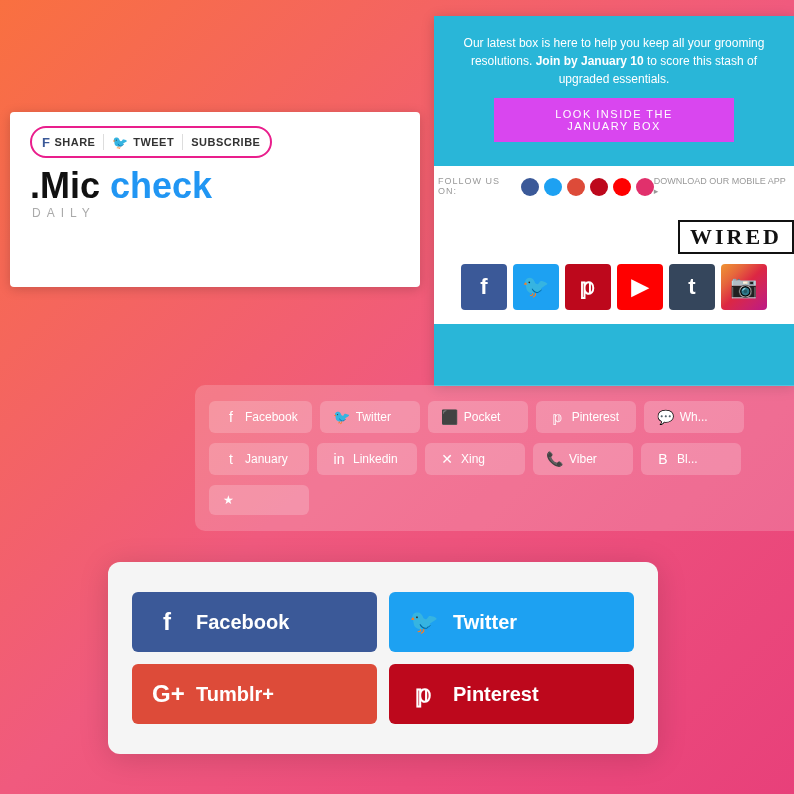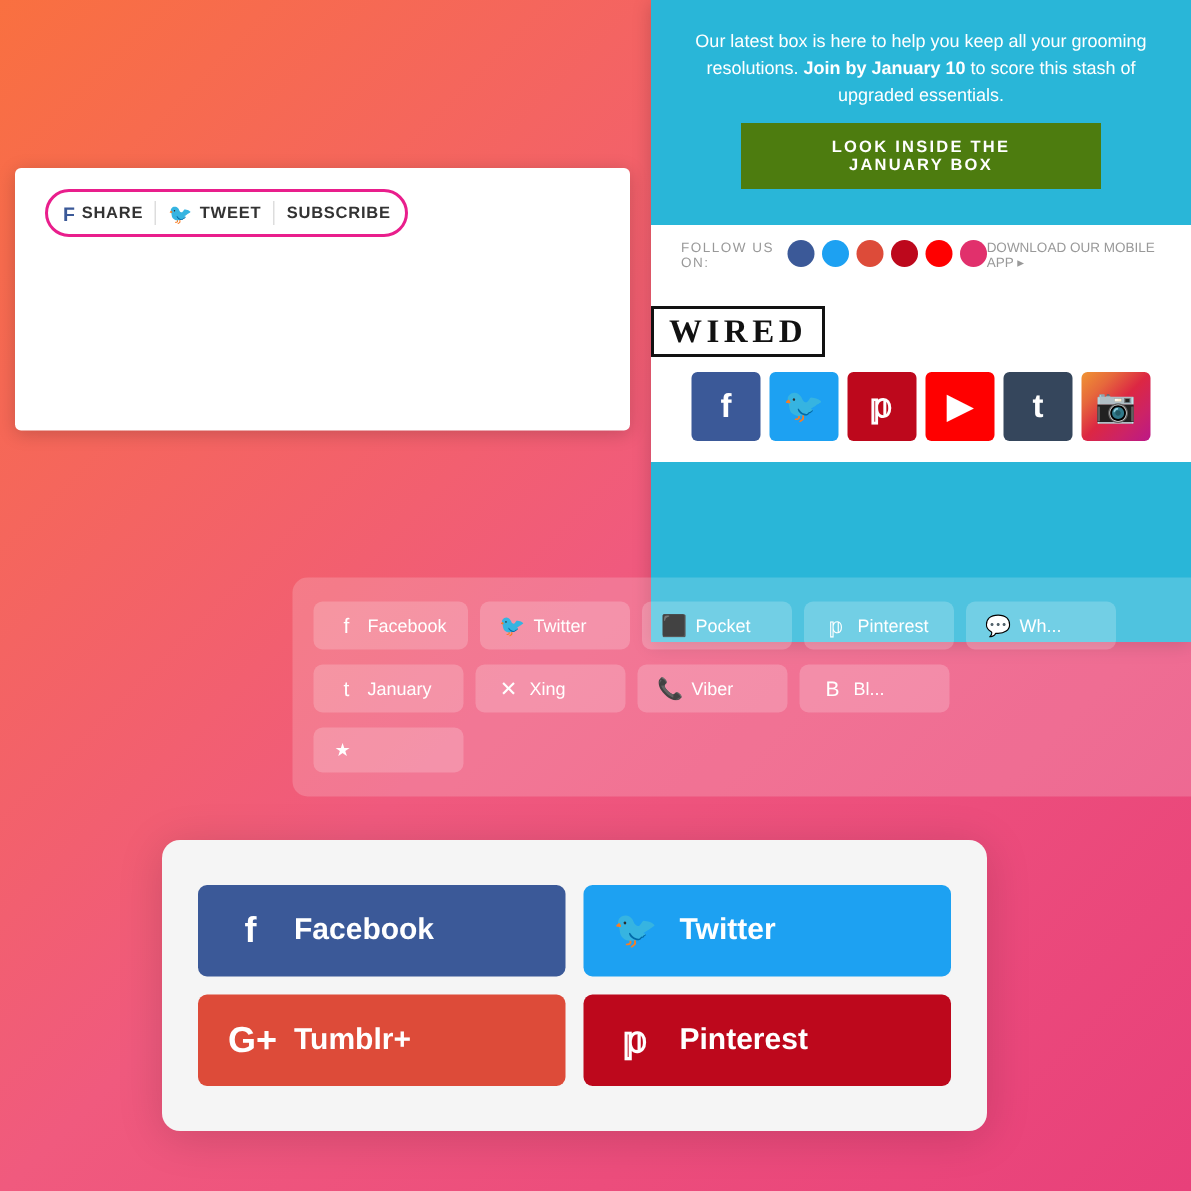--- a/index.html
+++ b/index.html
@@ -95,24 +95,24 @@
       font-size: 12px;
       letter-spacing: 6px;
       color: #aaa;
       margin-top: 2px;
       padding-left: 2px;
     }
 
     
     .jan-card {
       position: absolute;
-      top: 0px;
+      top: 16px;
       right: 0px;
       width: 360px;
-      height: 428px;
+      height: 370px;
       background: #29b6d8;
       z-index: 2;
       overflow: hidden;
       box-shadow: 0 2px 12px rgba(0,0,0,0.18);
     }
 
     .jan-card-top {
       background: #29b6d8;
       padding: 18px 20px 14px;
       text-align: center;
@@ -122,37 +122,37 @@
       font-size: 12px;
       color: #fff;
       line-height: 1.5;
     }
 
     .jan-card-top p strong { font-weight: bold; }
 
     .jan-btn {
       display: block;
       margin: 10px auto;
-      background: #4d7c0f;
+      background: #d946ef;
       color: #fff;
       font-size: 11px;
-      font-weight: bold;
+      font-weight: normal;
       letter-spacing: 1.5px;
       padding: 10px 32px;
       border: none;
       cursor: pointer;
       text-transform: uppercase;
       width: 240px;
     }
 
     .jan-card-bottom {
       background: #fff;
-      padding: 10px 20px;
-      display: flex;
-      align-items: flex-start;
+      padding: 10px 4px;
+      display: flex;
+      align-items: flex-end;
       justify-content: space-between;
     }
 
     .follow-label {
       font-size: 9px;
       letter-spacing: 1px;
       color: #999;
       text-transform: uppercase;
     }
 
@@ -178,21 +178,21 @@
 
     .app-label {
       font-size: 9px;
       color: #999;
     }
 
     
     .wired-section {
       background: #fff;
       padding: 14px 0 14px;
-      text-align: left;
+      text-align: right;
       margin-top: 0;
     }
 
     .wired-logo {
       font-size: 22px;
       font-weight: 900;
       letter-spacing: 3px;
       color: #111;
       font-family: Georgia, serif;
       text-transform: uppercase;
@@ -343,20 +343,26 @@
       <span class="tw-icon">🐦</span>
       <span>TWEET</span>
     </button>
     <div class="mic-divider"></div>
     <button class="mic-btn">
       <span>SUBSCRIBE</span>
     </button>
   </div>
 
 
+  <div class="mic-logo">
+    <div class="mic-logo-text">
+      <span class="mic-dot">.</span><span class="mic-name">Mic</span>&nbsp;<span class="mic-check">check</span>
+    </div>
+    <div class="mic-daily">DAILY</div>
+  </div>
 </div>
 
 <div class="jan-card">
   <div class="jan-card-top">
     <p>
       Our latest box is here to help you keep all your grooming resolutions. <strong>Join by January 10</strong> to score this stash of upgraded essentials.
     </p>
     <button class="jan-btn">LOOK INSIDE THE JANUARY BOX</button>
   </div>
   <div class="jan-card-bottom">
@@ -407,20 +413,24 @@
       <span class="chip-icon">💬</span>
       <span>Wh...</span>
     </button>
   </div>
   <div class="share-row-inner">
     <button class="share-chip">
       <span class="chip-icon">t</span>
       <span>January</span>
     </button>
     <button class="share-chip">
+      <span class="chip-icon">in</span>
+      <span>Linkedin</span>
+    </button>
+    <button class="share-chip">
       <span class="chip-icon">✕</span>
       <span>Xing</span>
     </button>
     <button class="share-chip">
       <span class="chip-icon">📞</span>
       <span>Viber</span>
     </button>
     <button class="share-chip">
       <span class="chip-icon">B</span>
       <span>Bl...</span>

